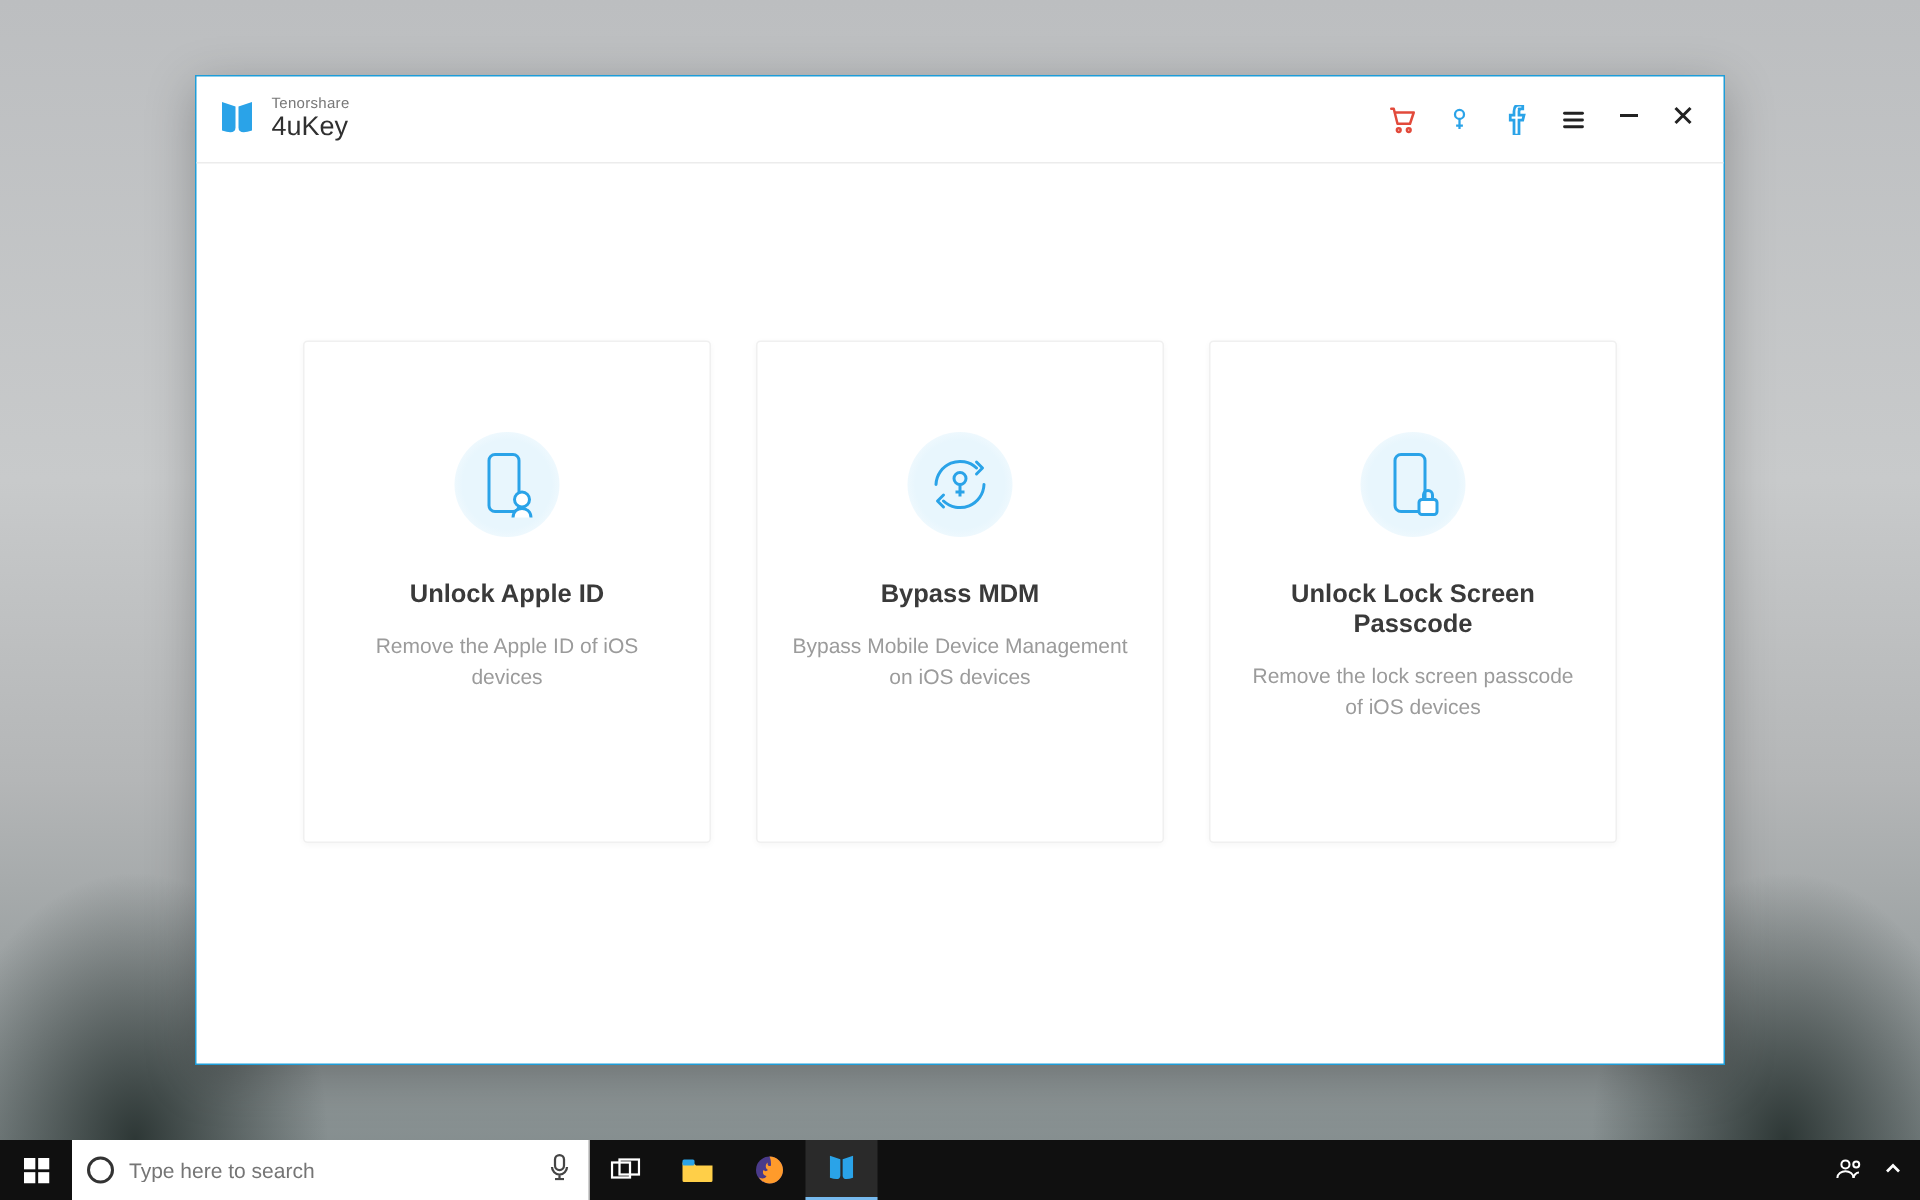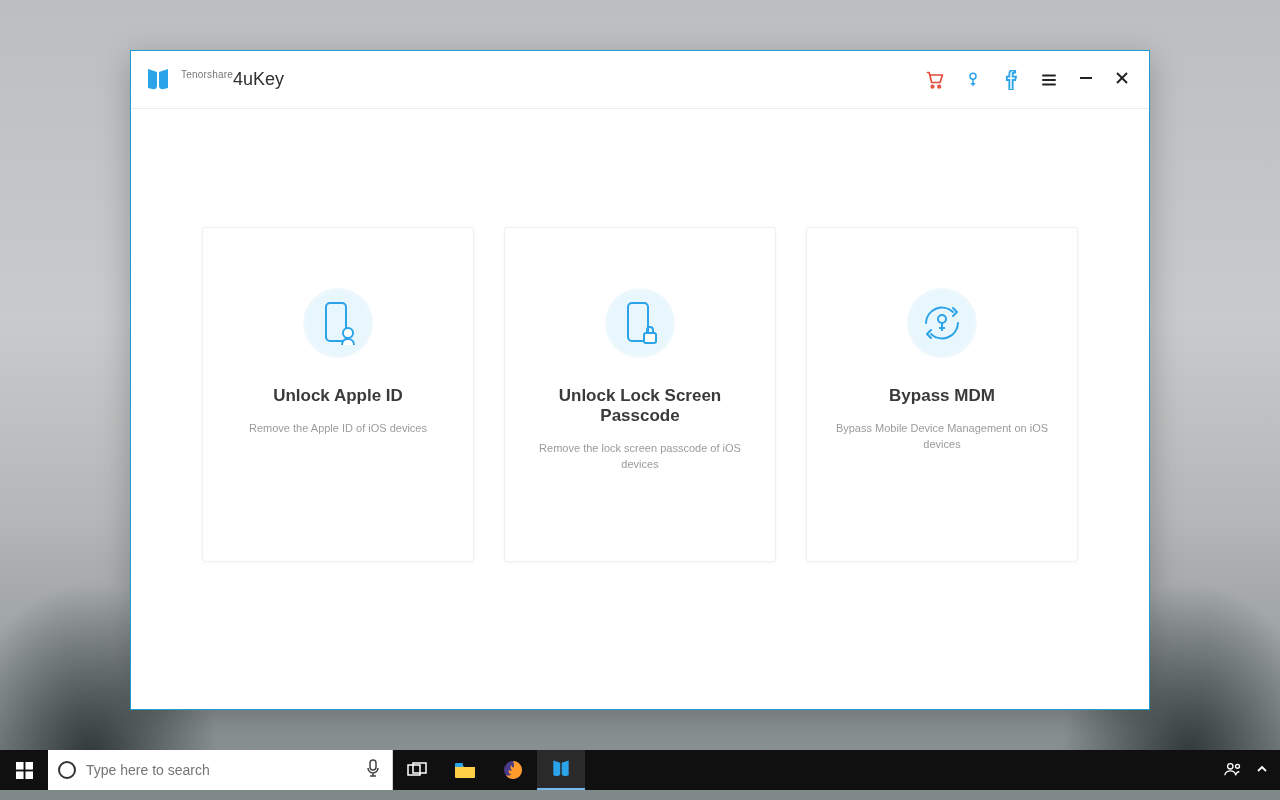--- a/index.html
+++ b/index.html
@@ -28,21 +28,21 @@
     display: flex; flex-direction: column;
   }
   .titlebar {
     height: 58px;
     display: flex; align-items: center; justify-content: space-between;
     padding: 0 18px 0 14px;
     border-bottom: 1px solid #ececec;
   }
   .brand { display: flex; align-items: center; gap: 10px; }
   .brand-logo svg { display: block; }
-  .brand-text { display: flex; flex-direction: row; line-height: 1.05; }
+  .brand-text { display: flex; flex-direction: column; line-height: 1.05; }
   .brand-sub { font-size: 10px; color: #777; letter-spacing: 0.2px; }
   .brand-name { font-size: 18px; font-weight: 400; color: #303030; }
   .title-actions { display: flex; align-items: center; gap: 18px; }
   .title-actions .ico { width: 20px; height: 20px; display: flex; align-items: center; justify-content: center; cursor: pointer; }
   .title-actions .ico svg { display: block; }
   .title-actions .win { font-size: 16px; color: #222; cursor: pointer; width: 18px; text-align: center; }
 
   .content {
     flex: 1;
     display: flex; align-items: center; justify-content: center;
@@ -64,27 +64,27 @@
     border-radius: 50%;
     background: radial-gradient(circle at center, #e8f6fd 0%, #e8f6fd 60%, rgba(232,246,253,0) 100%);
     display: flex; align-items: center; justify-content: center;
     margin-bottom: 28px;
   }
   .card-title {
     font-size: 17px; color: #3a3a3a; font-weight: 700;
     text-align: center; margin-bottom: 14px;
   }
   .card-desc {
-    font-size: 11px; color: #9b9b9b; text-align: center;
+    font-size: 14px; color: #9b9b9b; text-align: center;
     line-height: 1.5;
   }
 
   
   .taskbar {
-    position: absolute; left: 0; right: 0; bottom: 10px;
+    position: absolute; left: 0; right: 0; bottom: 0;
     height: 40px; background: #101010;
     display: flex; align-items: stretch;
     color: #fff;
   }
   .tb-start {
     width: 48px; display: flex; align-items: center; justify-content: center;
     cursor: pointer;
   }
   .tb-search {
     width: 345px; background: #fff; color: #555;
@@ -179,41 +179,41 @@
           <circle cx="32" cy="34" r="5" fill="#fff" stroke="#2aa3e8" stroke-width="2"></circle>
           <path d="M26 46c0-4 3-6 6-6s6 2 6 6" stroke="#2aa3e8" stroke-width="2" fill="#fff"></path>
         </svg>
       </div>
       <div class="card-title">Unlock Apple ID</div>
       <div class="card-desc">Remove the Apple ID of iOS devices</div>
     </div>
 
     <div class="card">
       <div class="card-icon">
-        <svg width="44" height="48" viewBox="0 0 44 48" fill="none">
-          <rect x="10" y="4" width="20" height="38" rx="4" stroke="#2aa3e8" stroke-width="2"></rect>
-          <rect x="26" y="34" width="12" height="10" rx="2" fill="#fff" stroke="#2aa3e8" stroke-width="2"></rect>
-          <path d="M29 34v-3a3 3 0 016 0v3" stroke="#2aa3e8" stroke-width="2"></path>
-        </svg>
-      </div>
-      <div class="card-title">Unlock Lock Screen Passcode</div>
-      <div class="card-desc">Remove the lock screen passcode of iOS devices</div>
-    </div>
-
-    <div class="card">
-      <div class="card-icon">
         <svg width="50" height="50" viewBox="0 0 50 50" fill="none">
           <path d="M41 25a16 16 0 01-27 11M9 25a16 16 0 0127-11" stroke="#2aa3e8" stroke-width="2" stroke-linecap="round"></path>
           <path d="M36 10l4 4-4 4M14 40l-4-4 4-4" stroke="#2aa3e8" stroke-width="2" stroke-linecap="round" stroke-linejoin="round"></path>
           <circle cx="25" cy="21" r="4" stroke="#2aa3e8" stroke-width="2"></circle>
           <path d="M25 25v8M22 30h6" stroke="#2aa3e8" stroke-width="2"></path>
         </svg>
       </div>
       <div class="card-title">Bypass MDM</div>
       <div class="card-desc">Bypass Mobile Device Management on iOS devices</div>
+    </div>
+
+    <div class="card">
+      <div class="card-icon">
+        <svg width="44" height="48" viewBox="0 0 44 48" fill="none">
+          <rect x="10" y="4" width="20" height="38" rx="4" stroke="#2aa3e8" stroke-width="2"></rect>
+          <rect x="26" y="34" width="12" height="10" rx="2" fill="#fff" stroke="#2aa3e8" stroke-width="2"></rect>
+          <path d="M29 34v-3a3 3 0 016 0v3" stroke="#2aa3e8" stroke-width="2"></path>
+        </svg>
+      </div>
+      <div class="card-title">Unlock Lock Screen Passcode</div>
+      <div class="card-desc">Remove the lock screen passcode of iOS devices</div>
     </div>
 
   </div>
 </div>
 
 <div class="taskbar">
   <div class="tb-start">
     <svg width="17" height="17" viewBox="0 0 18 18" fill="#ffffff">
       <rect x="0" y="0" width="8" height="8"></rect>
         <rect x="10" y="0" width="8" height="8"></rect>

